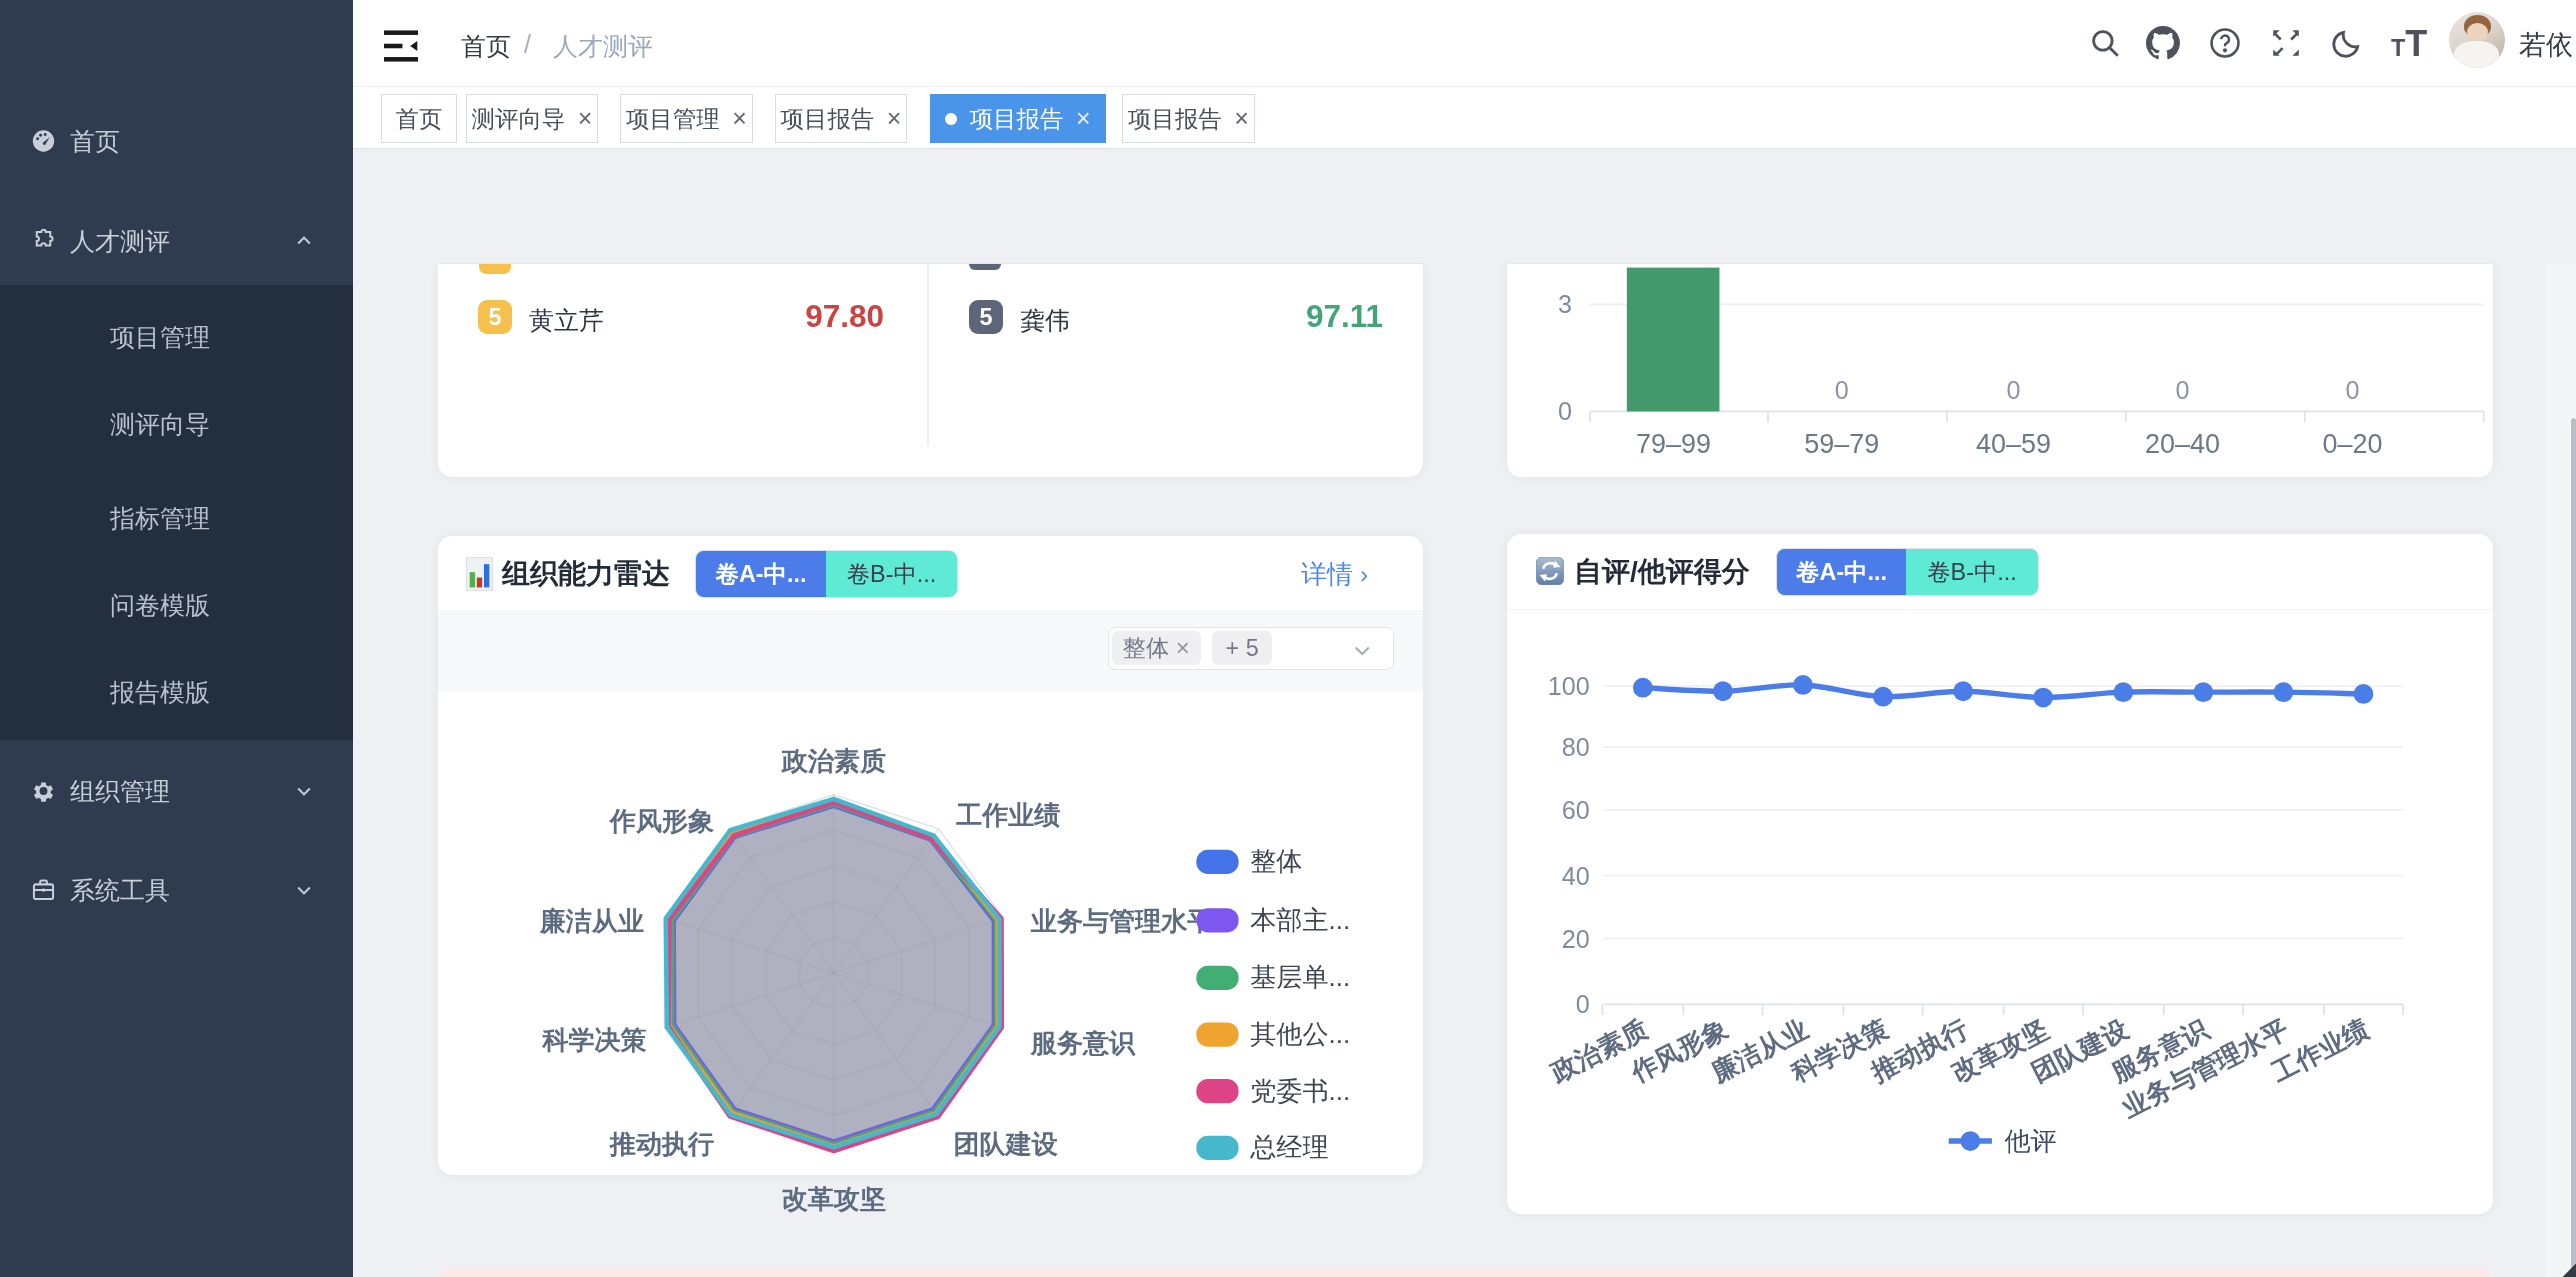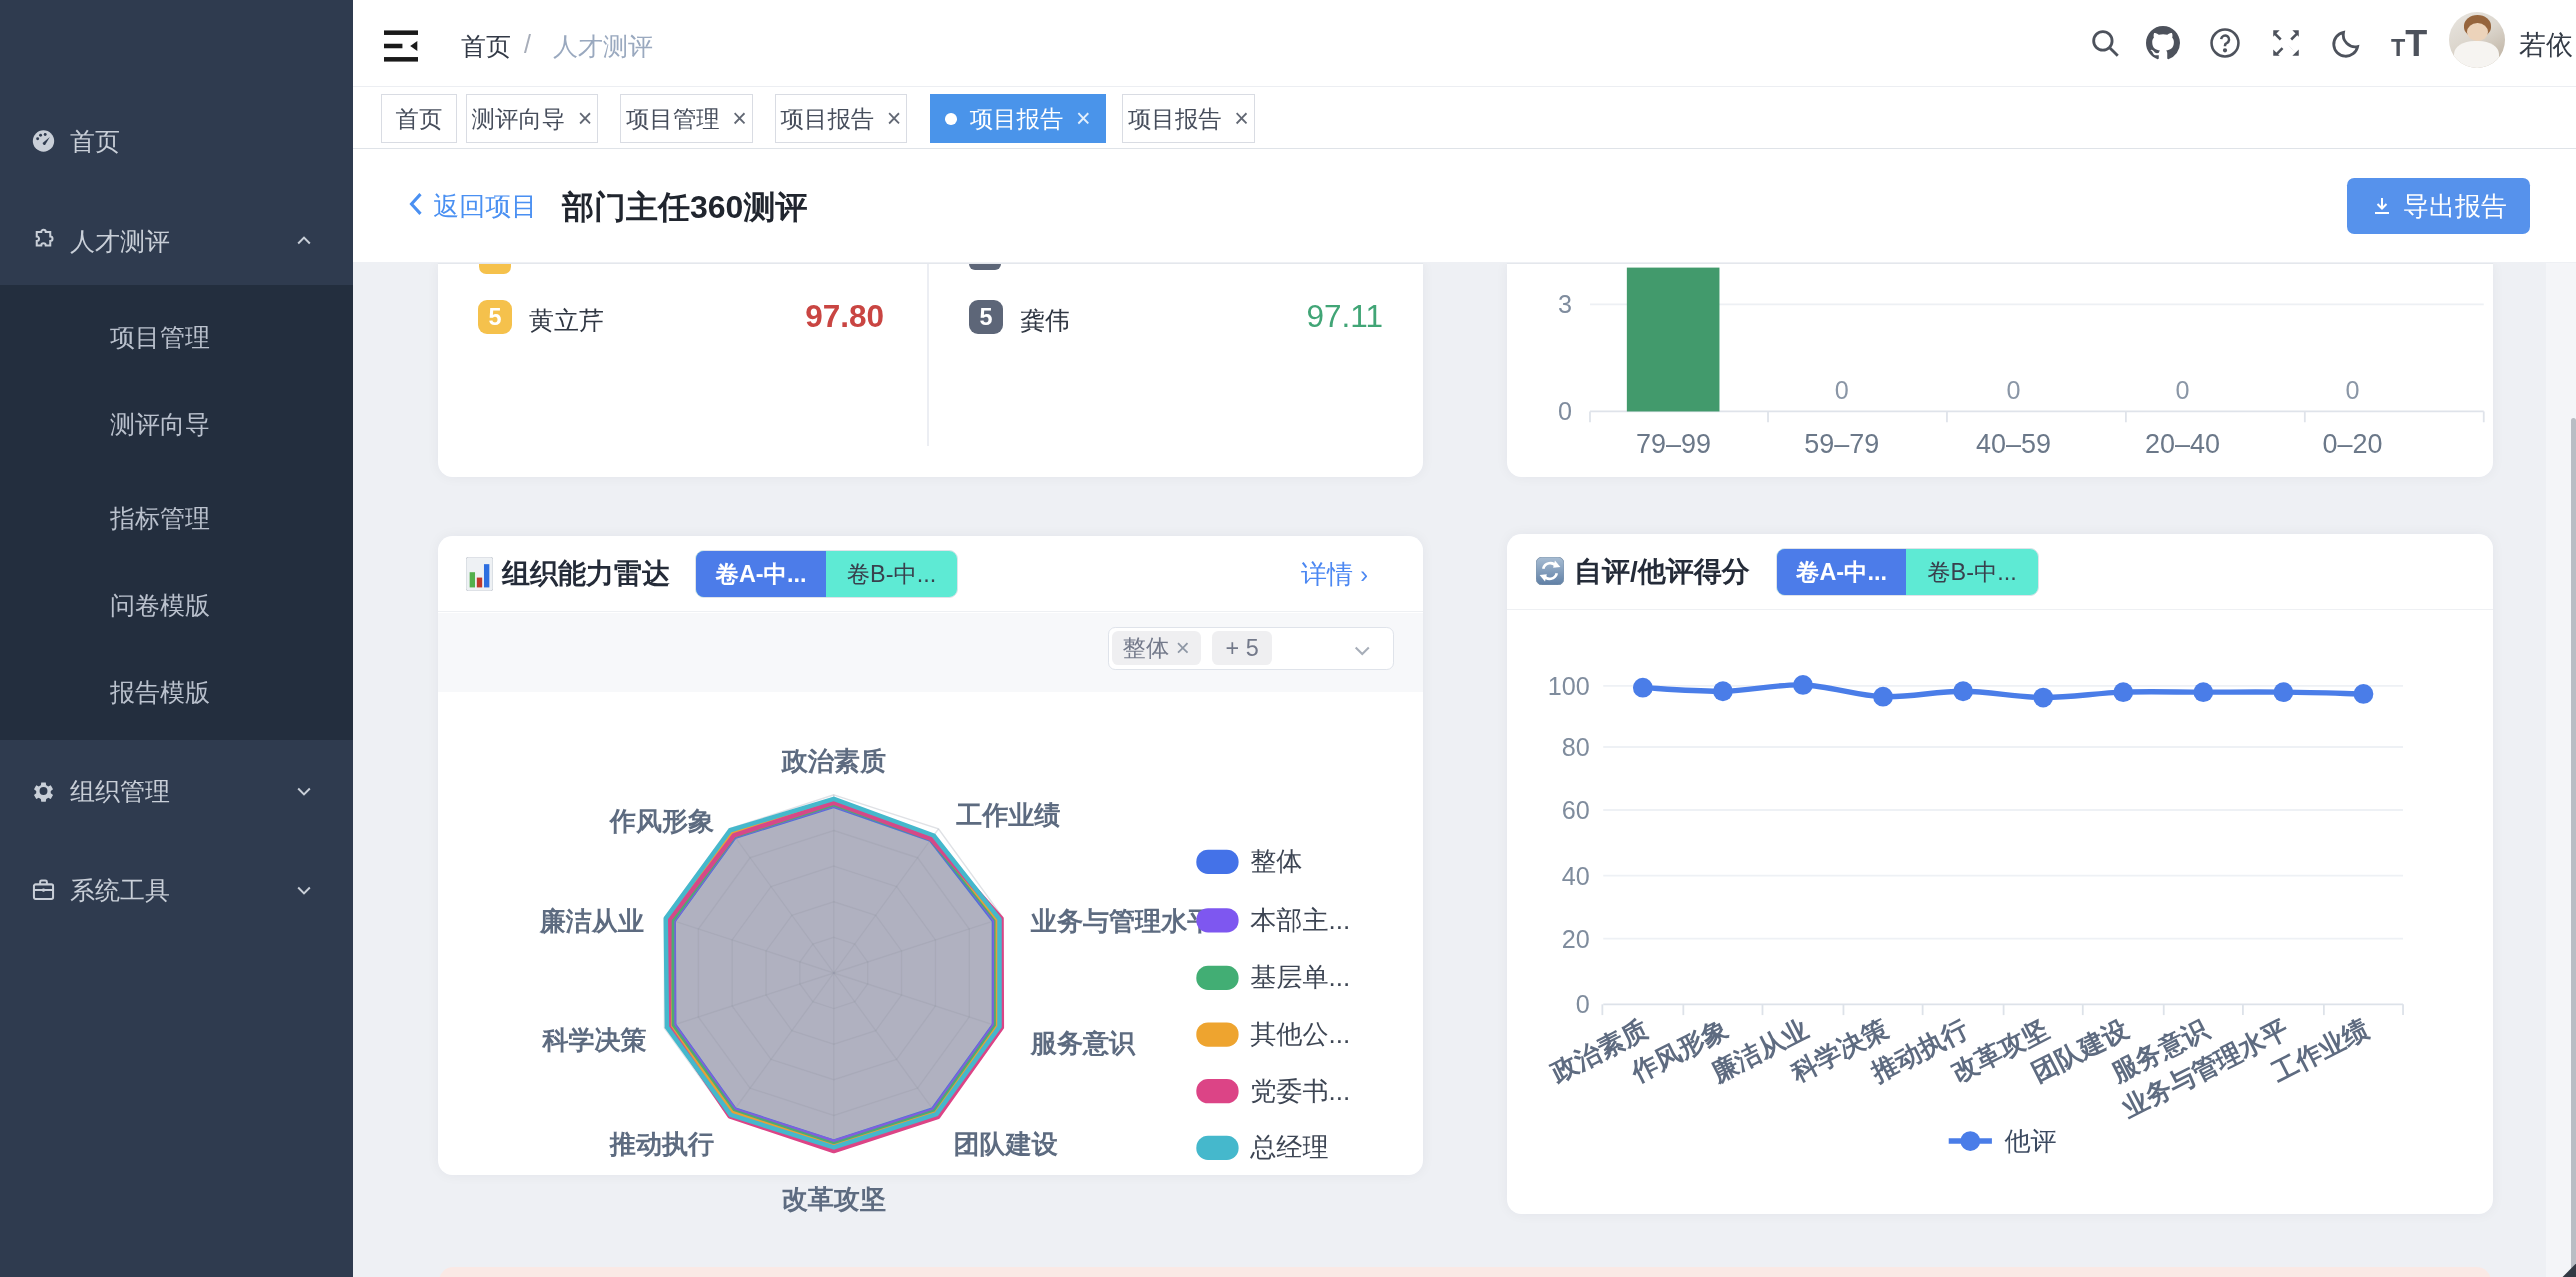--- a/index.html
+++ b/index.html
@@ -144,47 +144,35 @@
 
   <div id="tags">
     <div class="tag" style="left:28px;width:76px">首页</div>
     <div class="tag" style="left:113px;width:132px">测评向导<span class="x">×</span></div>
     <div class="tag" style="left:267px;width:133px">项目管理<span class="x">×</span></div>
     <div class="tag" style="left:422px;width:132px">项目报告<span class="x">×</span></div>
     <div class="tag active" style="left:577px;width:176px"><span class="dot"></span>项目报告<span class="x">×</span></div>
     <div class="tag" style="left:769px;width:133px">项目报告<span class="x">×</span></div>
   </div>
 
-  <div id="band">
-    <div class="back"><svg style="vertical-align:-3.6px;margin-right:7.2px" width="20" height="27" viewBox="0 0 22 30" fill="none" stroke="#4a90f2" stroke-width="3.4">
-          <path d="M16 4 L6 15 L16 26"></path>
-        </svg>返回项目</div>
-    <div class="title">部门主任360测评</div>
-    <div class="btn">
-      <svg width="24" height="24" viewBox="0 0 24 24" fill="none" stroke="#fff" stroke-width="2" style="margin-right:9px">
-          <path d="M12 4v10M7.5 10 12 14.5 16.5 10M5 19h14"></path>
-        </svg>
-      导出报告
-    </div>
-  </div>
 
   <div id="content" class="abs" style="left:353px;top:263px;width:2223px;height:1015px;background:#eef0f4;overflow:hidden">
 
     <div class="card" style="left:85px;top:0;width:985px;height:214px;border-radius:0 0 14.4px 14.4px;border-top:1.8px solid #e4e7ec">
       <div class="abs" style="left:489px;top:0;width:1.8px;height:182px;background:#eceef3"></div>
 
       <div class="abs" style="left:41px;top:0;width:32px;height:10px;background:#f5c14c;border-radius:0 0 7.2px 7.2px"></div>
       <div class="abs" style="left:40px;top:36px;width:34px;height:34px;background:#f5c14c;border-radius:9px;color:#fff;font-size:23.4px;font-weight:bold;display:flex;align-items:center;justify-content:center">5</div>
       <div class="abs" style="left:91px;top:40px;font-size:25px;color:#2f3642">黄立芹</div>
       <div class="abs" style="left:266px;top:34px;width:180px;text-align:right;font-size:31.5px;font-weight:bold;color:#c94542">97.80</div>
 
       <div class="abs" style="left:531px;top:0;width:32px;height:6.3px;background:#5d6678;border-radius:0 0 7.2px 7.2px"></div>
       <div class="abs" style="left:531px;top:36px;width:34px;height:34px;background:#5d6678;border-radius:9px;color:#fff;font-size:23.4px;font-weight:bold;display:flex;align-items:center;justify-content:center">5</div>
       <div class="abs" style="left:582px;top:40px;font-size:25px;color:#2f3642">龚伟</div>
-      <div class="abs" style="left:765px;top:34px;width:180px;text-align:right;font-size:31.5px;font-weight:normal;color:#41a576">97.11</div>
+      <div class="abs" style="left:765px;top:34px;width:180px;text-align:right;font-size:31.5px;font-weight:bold;color:#41a576">97.11</div>
     </div>
 
     <div class="card" style="left:1154px;top:0;width:986px;height:214px;border-radius:0 0 14.4px 14.4px;border-top:1.8px solid #e4e7ec">
       <svg width="986" height="214" viewBox="0 0 1096 238">
         <line x1="92" y1="45" x2="1086" y2="45" stroke="#edf0f4" stroke-width="2"></line>
         <line x1="92" y1="164" x2="1086" y2="164" stroke="#dfe3ea" stroke-width="2"></line>
         <g stroke="#dfe3ea" stroke-width="2">
           <line x1="92" y1="164" x2="92" y2="176"></line>
             <line x1="290" y1="164" x2="290" y2="176"></line>
             <line x1="489" y1="164" x2="489" y2="176"></line>

